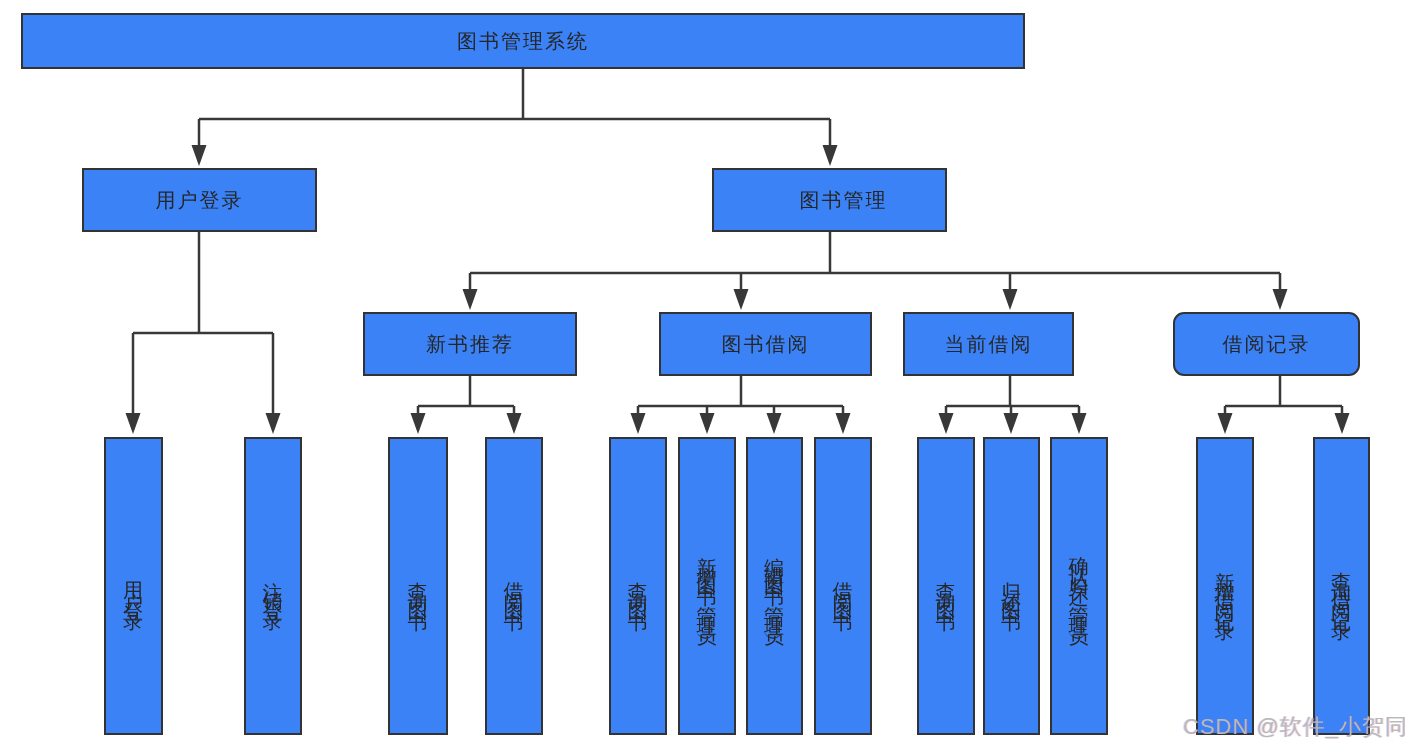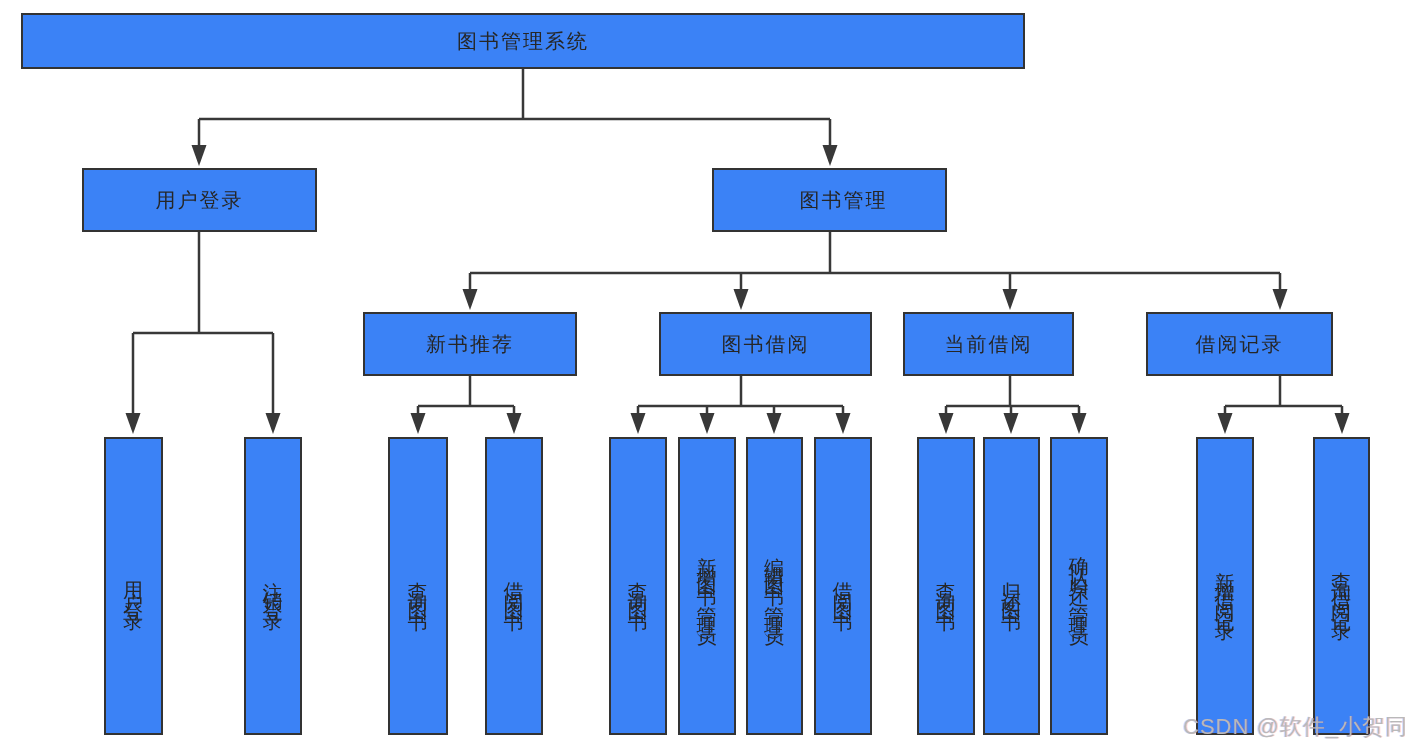--- a/index.html
+++ b/index.html
@@ -83,21 +83,21 @@
   </svg>
 
   <div class="box" style="left:21px;top:13px;width:1004px;height:56px;">图书管理系统</div>
 
   <div class="box" style="left:82px;top:168px;width:235px;height:64px;">用户登录</div>
   <div class="box" style="left:712px;top:168px;width:235px;height:64px;padding-left:28px;">图书管理</div>
 
   <div class="box" style="left:363px;top:312px;width:214px;height:64px;">新书推荐</div>
   <div class="box" style="left:659px;top:312px;width:213px;height:64px;">图书借阅</div>
   <div class="box" style="left:903px;top:312px;width:171px;height:64px;">当前借阅</div>
-  <div class="box" style="left:1146px;top:312px;width:187px;height:64px;">借阅记录</div>
+  <div class="box" style="left:1173px;top:312px;width:187px;height:64px;border-radius:11px;">借阅记录</div>
 
   <div class="box leaf" style="left:104px;top:437px;width:59px;height:298px;">用户登录</div>
   <div class="box leaf" style="left:244px;top:437px;width:58px;height:298px;">注销登录</div>
 
   <div class="box leaf" style="left:388px;top:437px;width:60px;height:298px;">查询图书</div>
   <div class="box leaf" style="left:485px;top:437px;width:58px;height:298px;">借阅图书</div>
 
   <div class="box leaf" style="left:609px;top:437px;width:58px;height:298px;">查询图书</div>
   <div class="box leaf" style="left:678px;top:437px;width:58px;height:298px;">新增图书（管理员）</div>
   <div class="box leaf" style="left:746px;top:437px;width:57px;height:298px;">编辑图书（管理员）</div>

